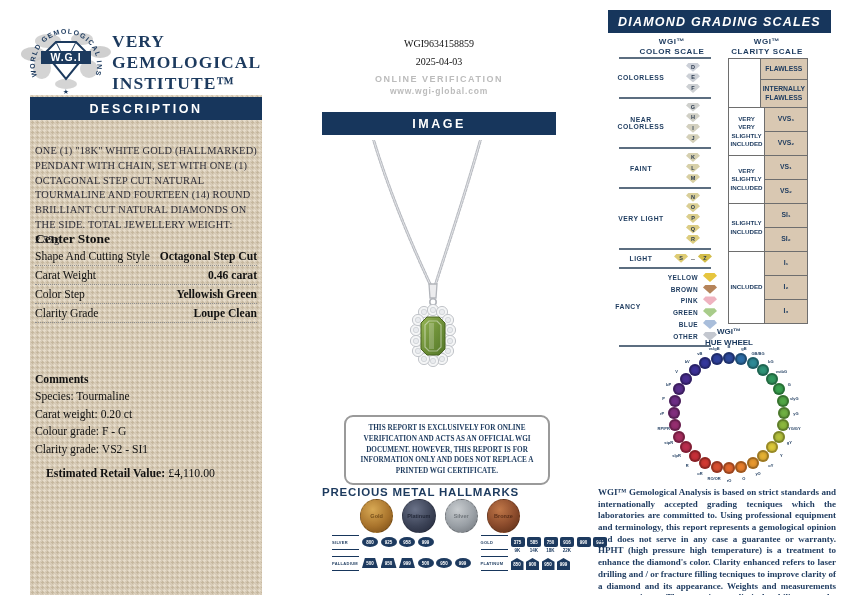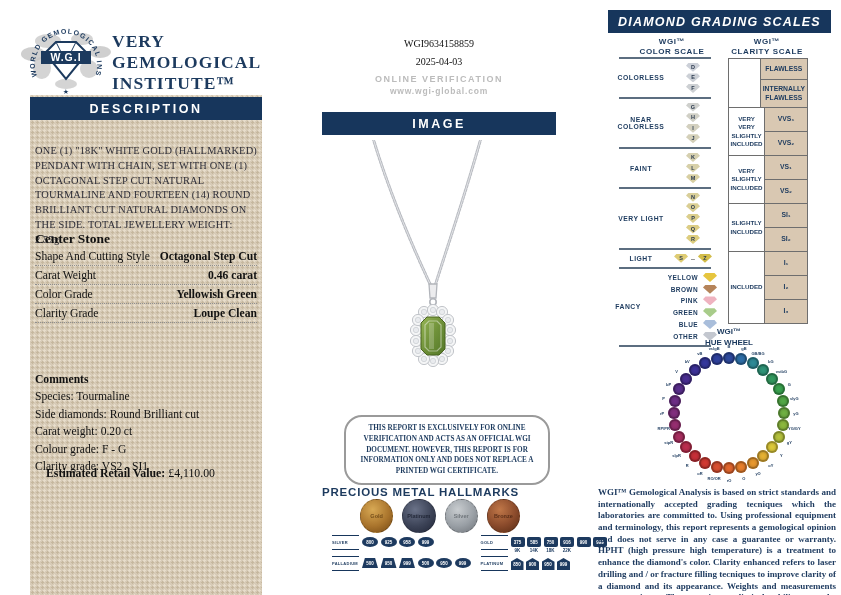--- a/index.html
+++ b/index.html
@@ -37,21 +37,21 @@
     font-family:"Liberation Serif",serif;font-size:10px;color:#111;}
   .cert-date{position:absolute;left:322px;top:56px;width:234px;text-align:center;
     font-family:"Liberation Serif",serif;font-size:10px;color:#111;}
   .online-verif{position:absolute;left:322px;top:74px;width:234px;text-align:center;
     color:#bcbcbc;font-weight:700;font-size:9px;letter-spacing:1.5px;}
   .website{position:absolute;left:322px;top:86px;width:234px;text-align:center;
     color:#bcbcbc;font-weight:700;font-size:8.5px;letter-spacing:.8px;}
   .image-bar{left:322px;top:112px;width:234px;height:23px;}
   .pendant-svg{position:absolute;left:345px;top:140px;}
   .disclaimer{position:absolute;left:344px;top:415px;width:186px;border:2px solid #9a9a9a;
-    border-radius:18px;padding:6px 8px;text-align:center;color:#1c3a5e;
+    border-radius:9px;padding:6px 8px;text-align:center;color:#1c3a5e;
     font-family:"Liberation Serif",serif;font-weight:700;font-size:7.2px;line-height:1.5;}
   .pm-title{position:absolute;left:322px;top:486px;width:234px;text-align:left;
     color:#1c3a5e;font-weight:700;font-size:11.5px;letter-spacing:.8px;}
   .medals{position:absolute;left:360px;top:499px;width:160px;display:flex;gap:9px;}
   .medal{width:32px;height:32px;border-radius:50%;display:flex;align-items:center;justify-content:center;
     border:1px dashed rgba(0,0,0,.25);}
   .medal-t{font-size:5.5px;font-weight:700;opacity:.8;}
   .hm-groups{position:absolute;left:332px;top:535px;width:250px;display:flex;gap:10px;}
   .hm-group{display:flex;flex-direction:column;}
   .hm-row{display:flex;align-items:flex-start;height:21px;}
@@ -147,34 +147,33 @@
   <div class="cs-table">
       <div class="cs-row">
         <span class="cs-l">Shape And Cutting Style</span>
         <span class="cs-v">Octagonal Step Cut</span>
       </div>
       <div class="cs-row">
         <span class="cs-l">Carat Weight</span>
         <span class="cs-v">0.46 carat</span>
       </div>
       <div class="cs-row">
-        <span class="cs-l">Color Grade</span>
+        <span class="cs-l">Color Step</span>
         <span class="cs-v">Yellowish Green</span>
       </div>
       <div class="cs-row">
         <span class="cs-l">Clarity Grade</span>
         <span class="cs-v">Loupe Clean</span>
       </div>
     </div>
 
   <div class="comments">
     <div class="cmt-title">Comments</div>
     <div>
         <div class="cmt-line">Species: Tourmaline</div>
-        <div class="cmt-line">Side diamonds: Round Brilliant cut</div>
         <div class="cmt-line">Carat weight: 0.20 ct</div>
         <div class="cmt-line">Colour grade: F - G</div>
         <div class="cmt-line">Clarity grade: VS2 - SI1</div>
       </div>
   </div>
 
   <div class="retail">
     <b>Estimated Retail Value:</b>
     <span>£4,110.00</span>
   </div>

